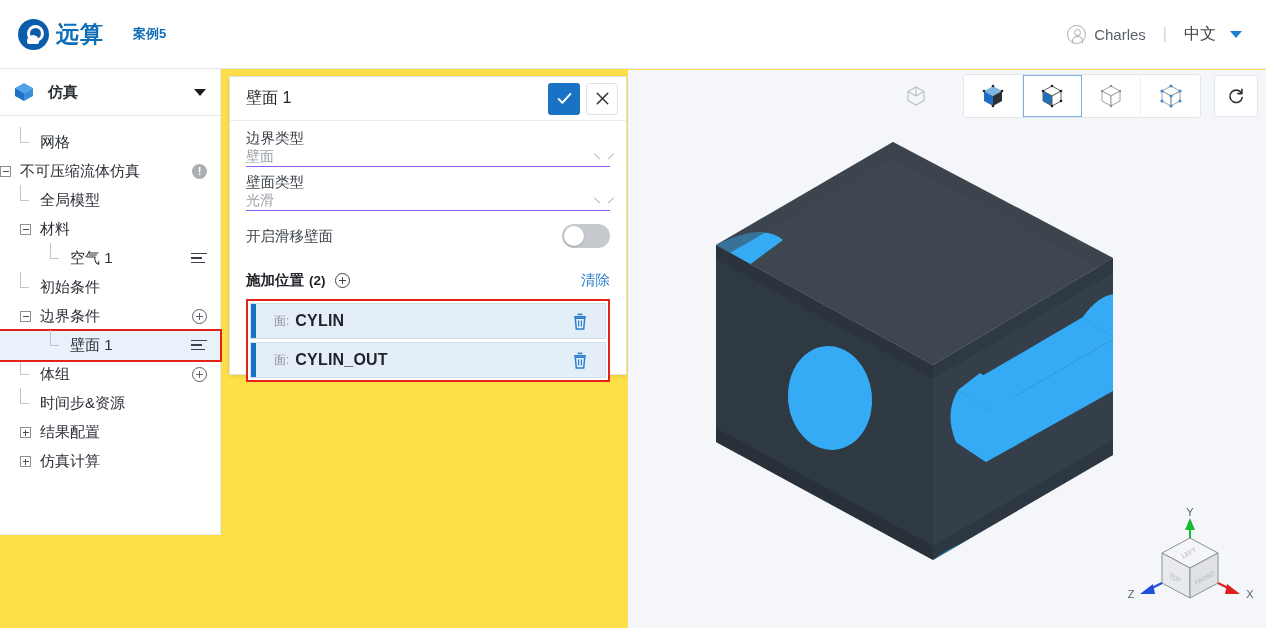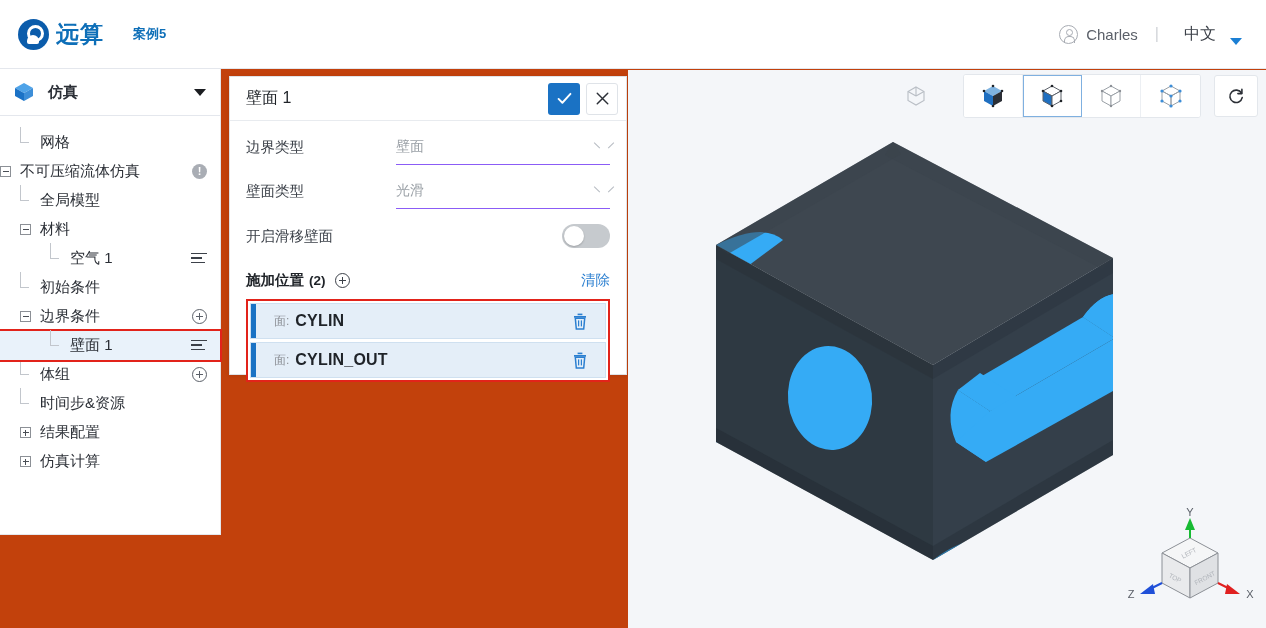--- a/index.html
+++ b/index.html
@@ -2,21 +2,21 @@
 <html><head>
 <meta charset="utf-8">
 <style>
   * { box-sizing: border-box; margin: 0; padding: 0; }
   html, body {
     width: 1266px; height: 628px;
     background: #ffffff;
     font-family: "Liberation Sans", "DejaVu Sans", sans-serif;
     overflow: hidden;
   }
-  #app { position: relative; width: 1266px; height: 628px; background:#c2410c; }
+  #app { position: relative; width: 1266px; height: 628px; background:#fde047; }
 
   
   .header {
     position: absolute; left:0; top:0; width:1266px; height:69px;
     background:#ffffff; border-bottom:1px solid #e4e7ed;
     display:flex; align-items:center;
   }
   .brand { display:flex; align-items:center; margin-left:18px; }
   .brand-logo {
     width:31px; height:31px; border-radius:50%;
@@ -50,21 +50,21 @@
   .user-avatar::before {
     content:""; position:absolute; left:5.5px; top:3.5px;
     width:5px; height:5px; border:1.2px solid #a8acb3; border-radius:50%;
   }
   .user-avatar::after {
     content:""; position:absolute; left:3.5px; top:10px;
     width:9px; height:6px; border:1.2px solid #a8acb3;
     border-bottom:none; border-radius:5px 5px 0 0;
   }
   .hdr-sep { margin:0 17px; color:#d0d3d8; font-size:16px; }
-  .lang-wrap { display:flex; align-items:flex-end; cursor:pointer;margin-left:8px; }
+  .lang-wrap { display:flex; align-items:center; cursor:pointer; }
   .lang-text { font-size:16px; color:#3c4149; }
   .caret-dn {
     margin-left:14px; width:0; height:0;
     border-left:6px solid transparent; border-right:6px solid transparent;
     border-top:7px solid #1b7fd4;
   }
 
   
   .sidebar {
     position:absolute; left:0; top:69px; width:221px; height:466px;
@@ -166,21 +166,21 @@
   .btn-ok svg { width:17px; height:17px; }
   .btn-cancel {
     width:32px; height:32px; background:#fff; border:1px solid #dfe3e8;
     border-radius:3px; display:flex; align-items:center; justify-content:center;
     cursor:pointer;
   }
   .btn-cancel svg { width:15px; height:15px; }
 
   .panel-body { padding:0 16px; }
   .form-row {
-    display:flex; align-items:center; height:36px; margin-top:8px;
+    display:flex; height:36px; margin-top:8px;flex-direction:column;
   }
   .form-label { width:150px; font-size:14.5px; color:#3c4149; flex:none; }
   .form-field {
     flex:1; display:flex; align-items:center; height:36px;
     border-bottom:1px solid #8b5cf6; padding-right:4px;
   }
   .form-value { font-size:14px; color:#9aa0a6; }
   .chev {
     margin-left:auto; width:11px; height:11px; position:relative;
   }

